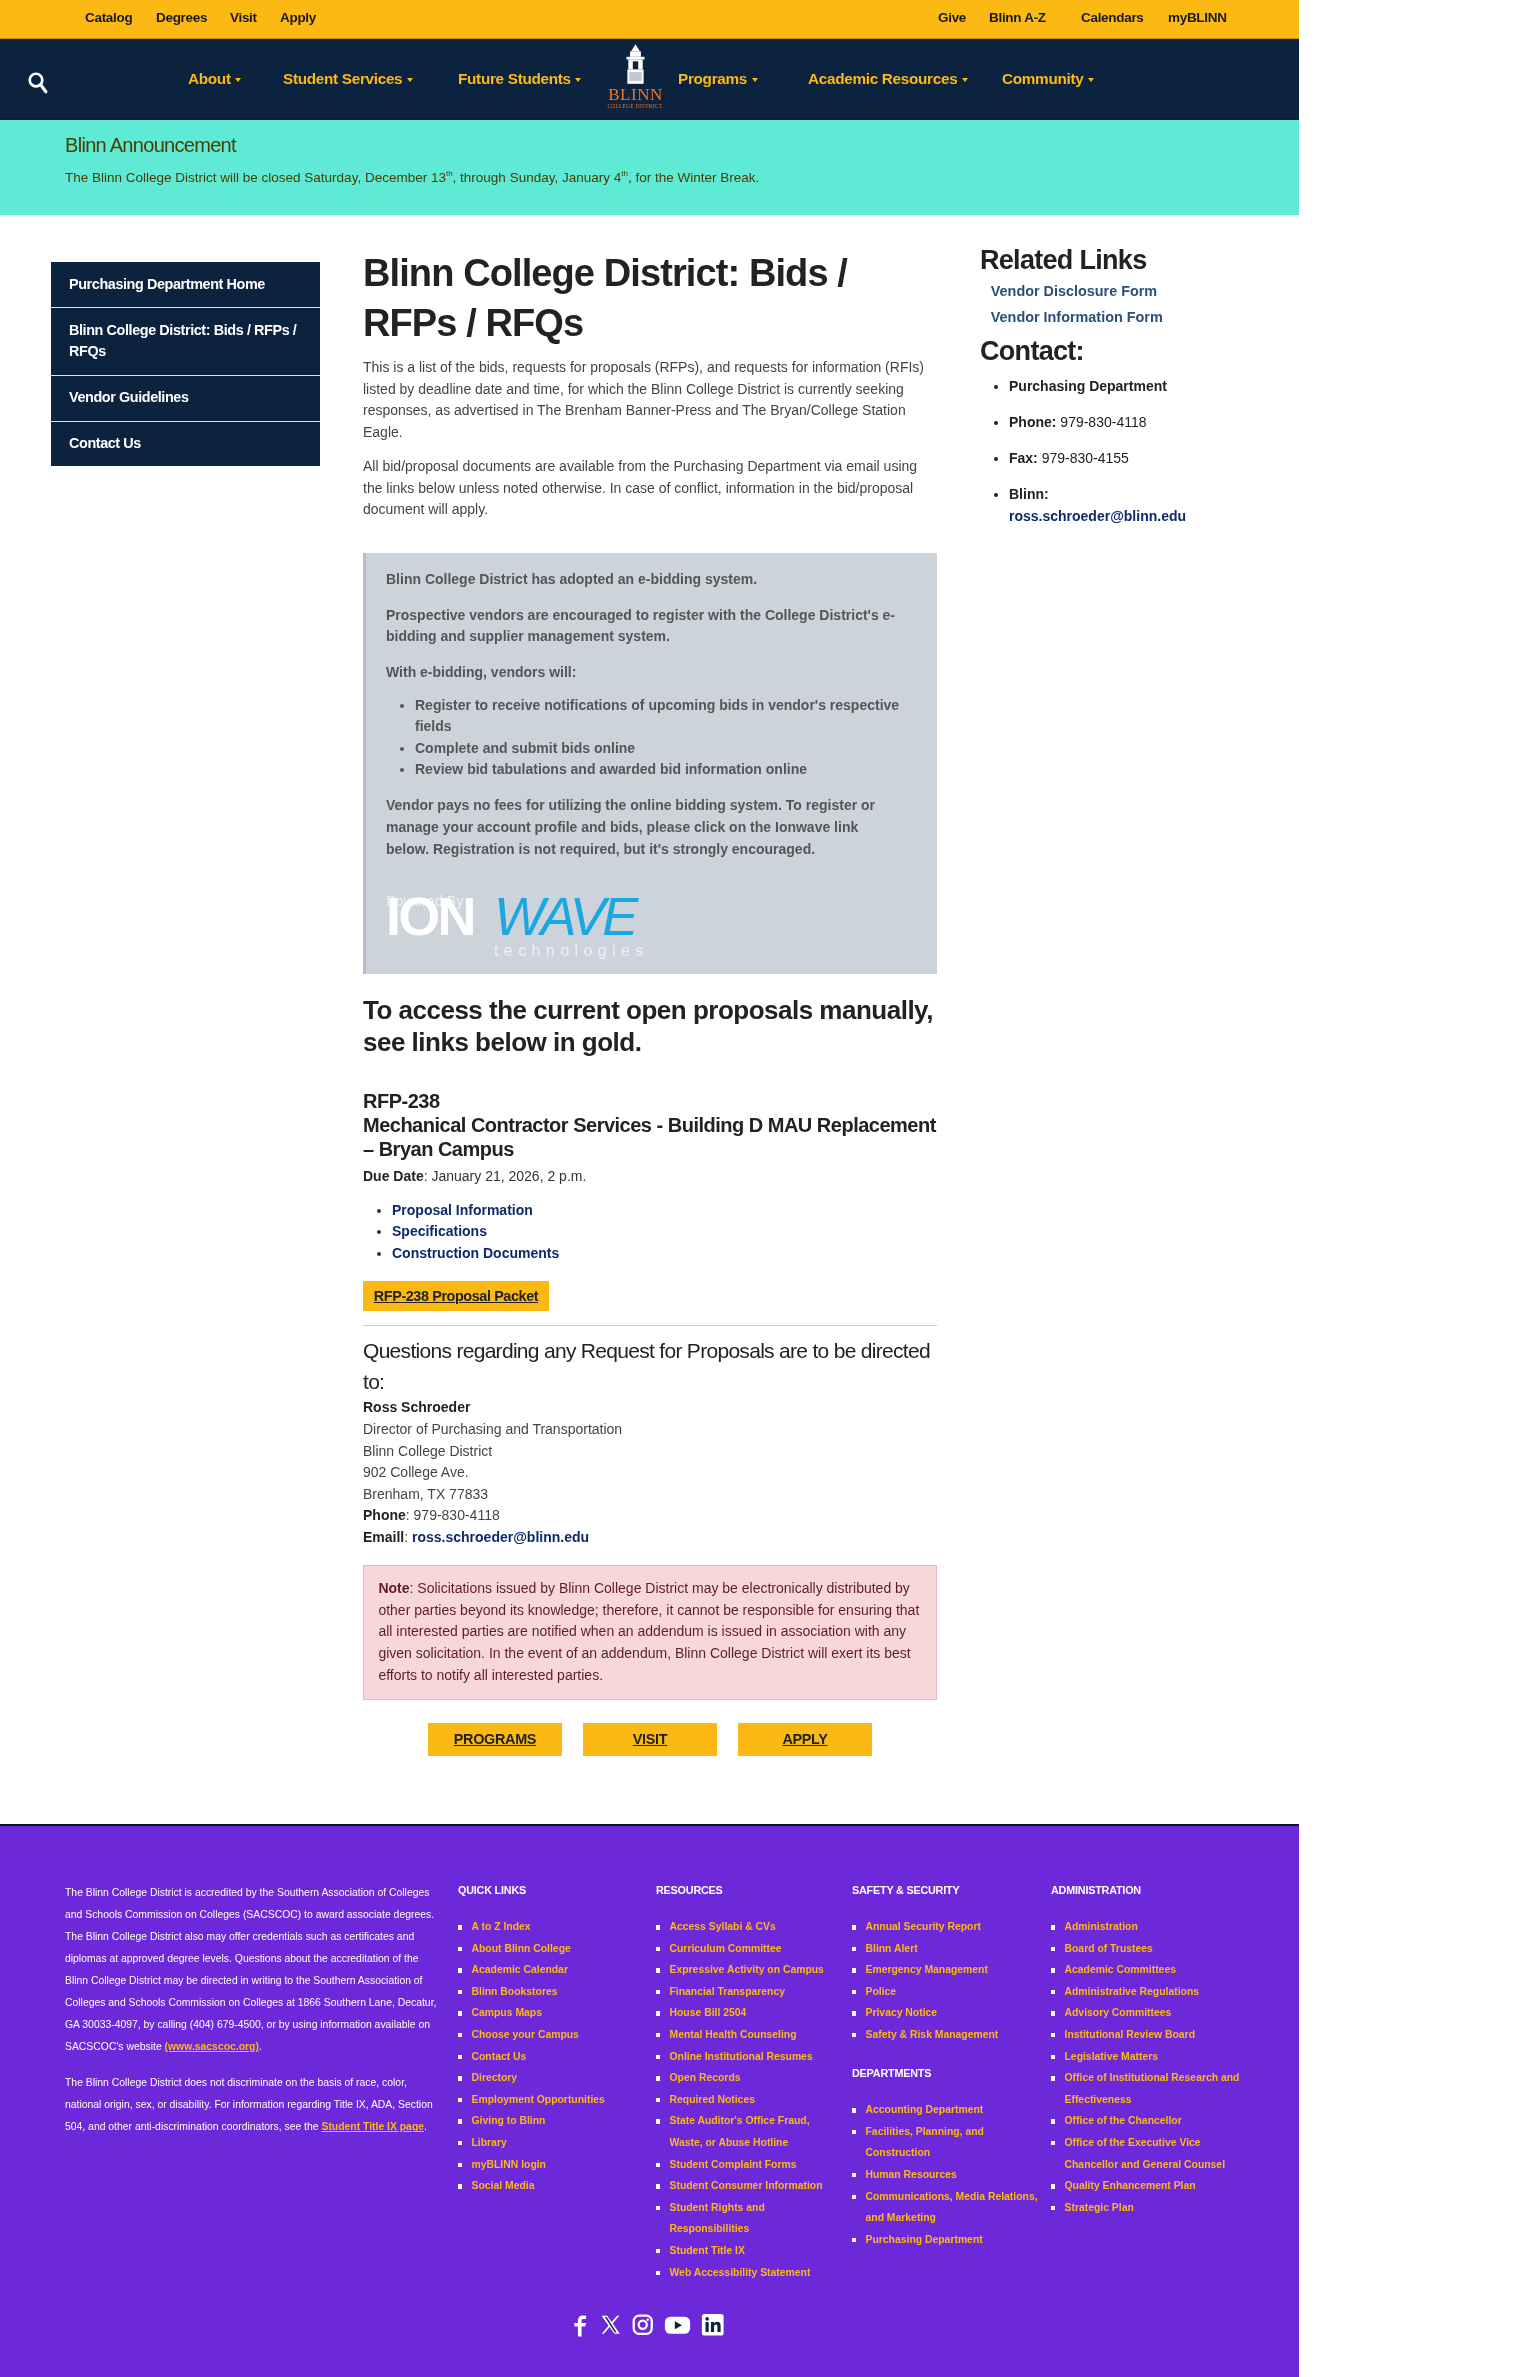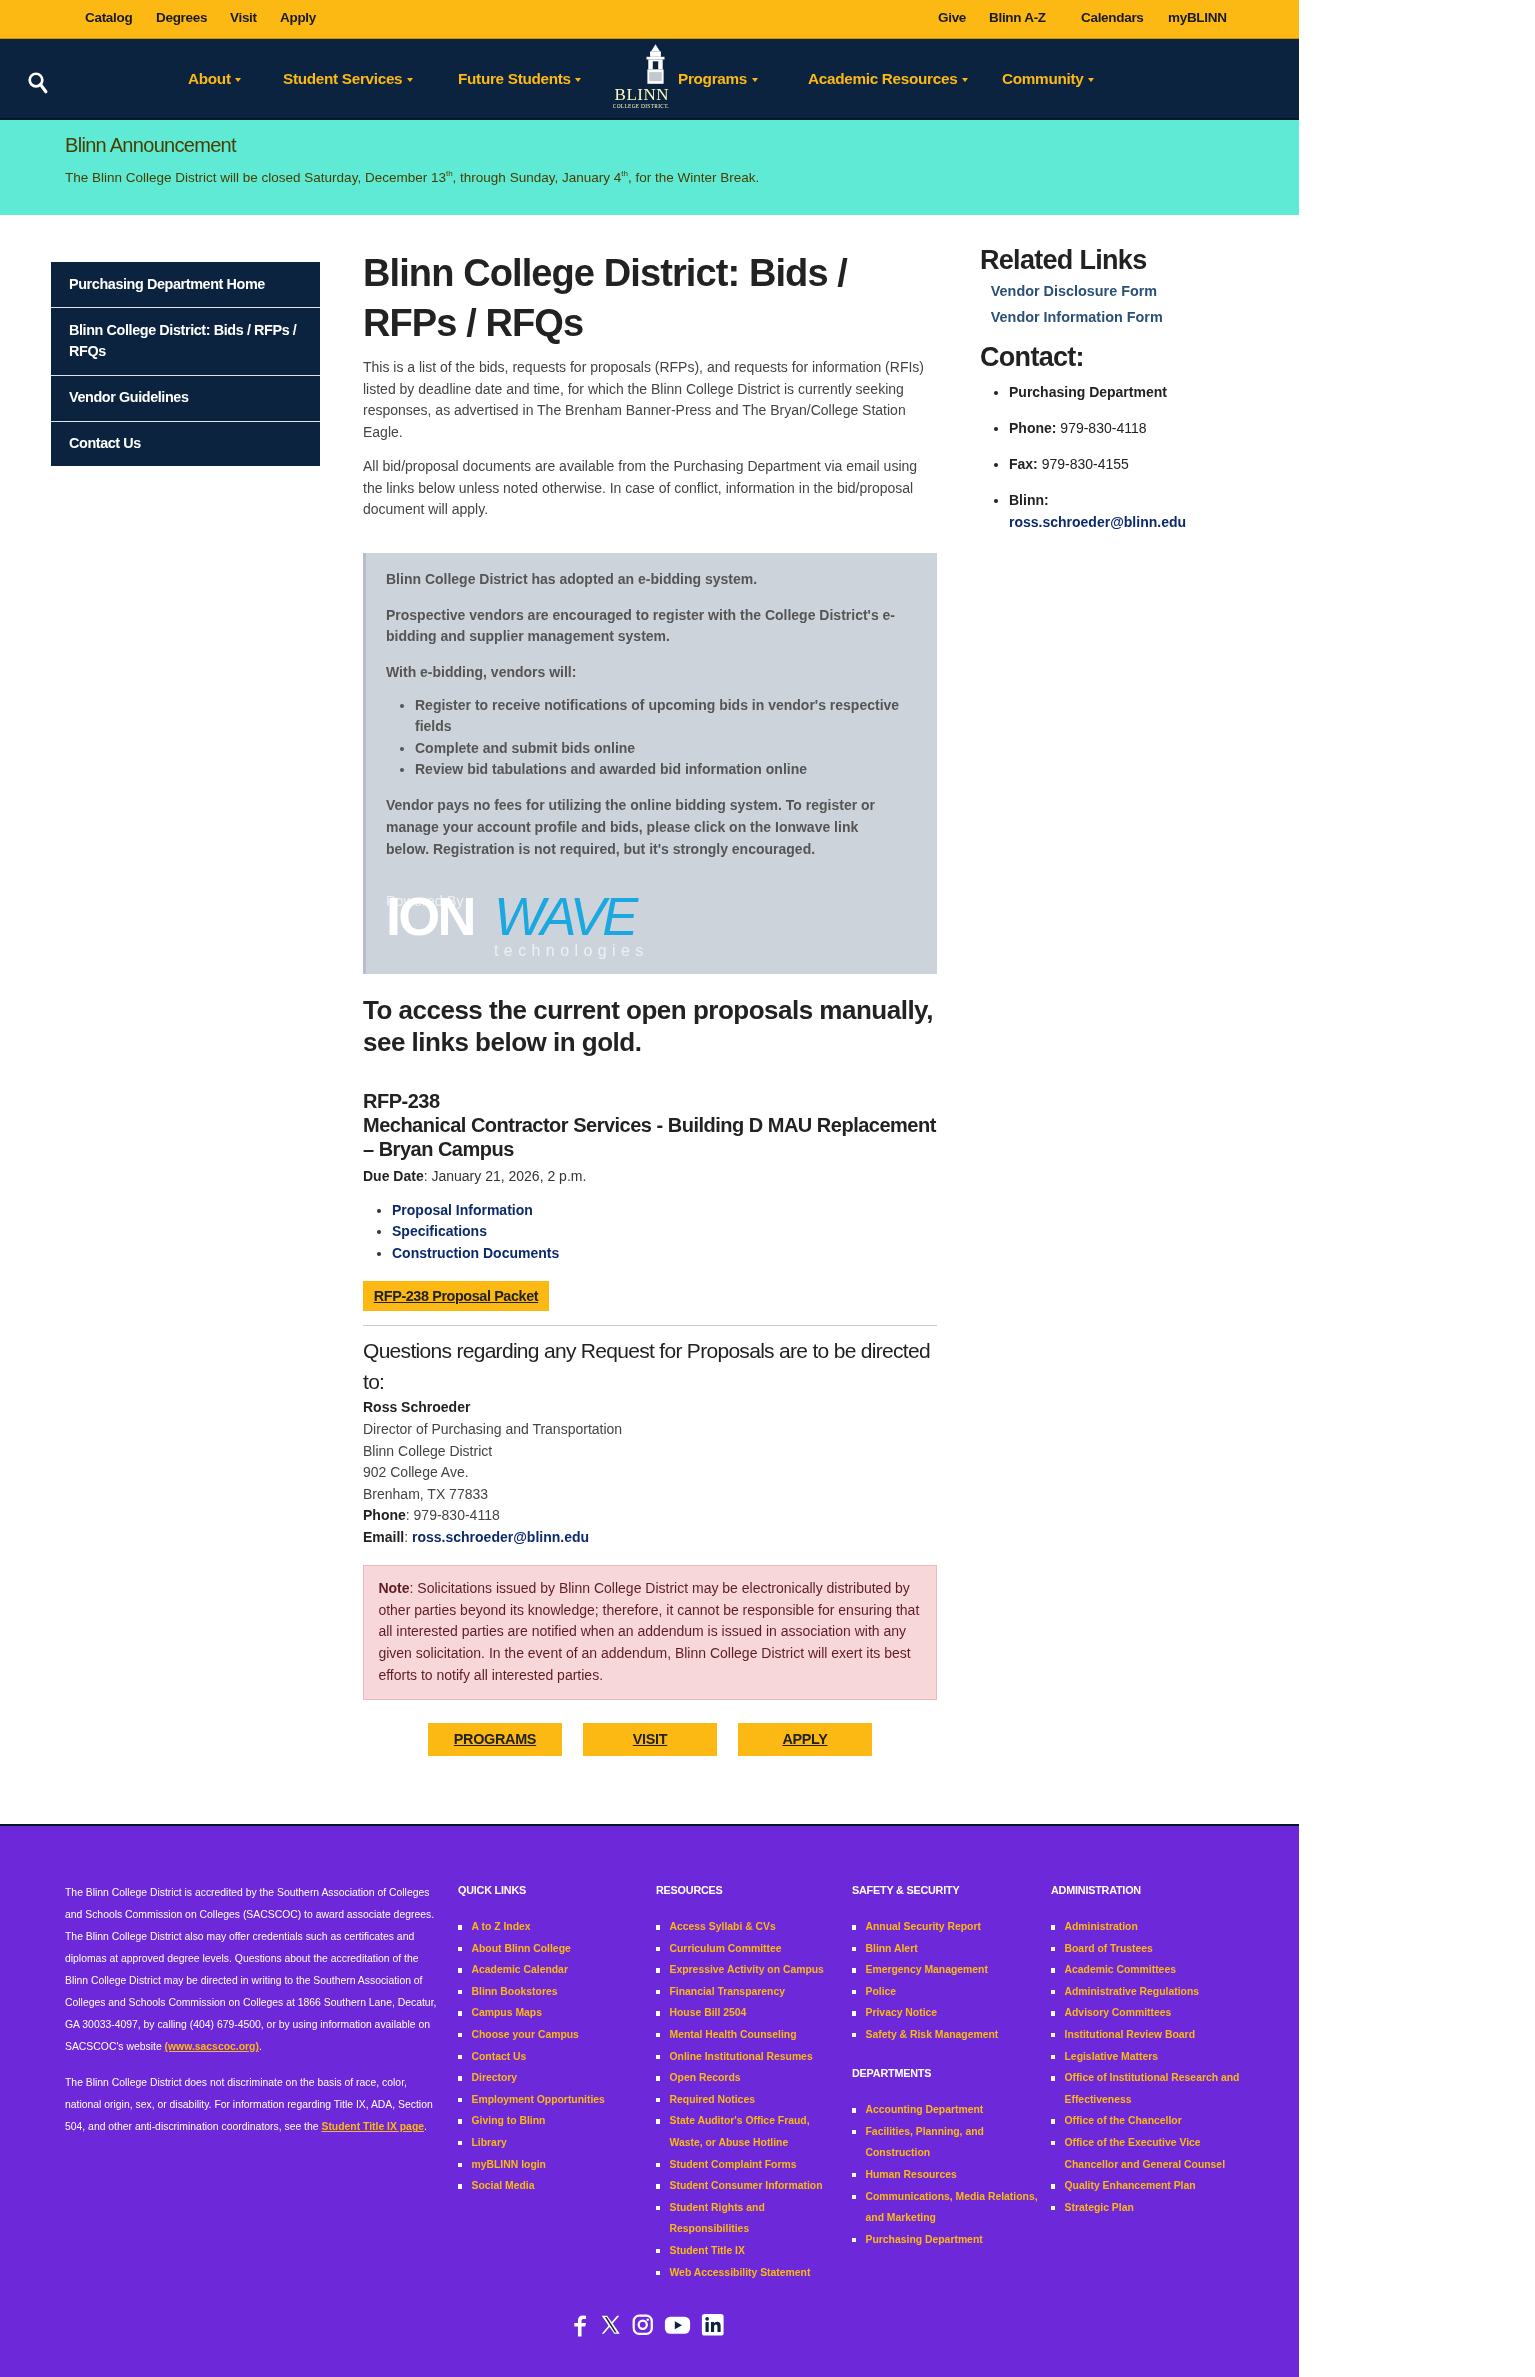--- a/index.html
+++ b/index.html
@@ -7,21 +7,21 @@
 body{font-family:"Liberation Sans",sans-serif;color:#333}
 #page{position:relative;width:1299px;height:2377px;background:#fff}
 
 #topbar{position:absolute;left:0;top:0;width:1299px;height:39px;background:#fdb913;border-bottom:1.8px solid #c99408}
 #topbar a{position:absolute;top:10px;font-size:13.5px;font-weight:bold;color:#1a1a1a;text-decoration:none;letter-spacing:-0.3px}
 
 #mainnav{position:absolute;left:0;top:39px;width:1299px;height:81px;background:#0c2340;border-bottom:2.7px solid #06162a}
 #mainnav .navitem{position:absolute;top:31px;font-size:15.3px;font-weight:bold;color:#fdb913;letter-spacing:-0.3px;white-space:nowrap}
 #mainnav .navitem .caret{display:inline-block;margin-left:4.5px;width:0;height:0;border-left:3.6px solid transparent;border-right:3.6px solid transparent;border-top:4.5px solid #fdb913;vertical-align:middle}
 #search{position:absolute;left:27px;top:32px;width:21.6px;height:23.5px}
-#logo{position:absolute;left:602px;top:5.4px;width:67px;height:70px;text-align:right;color:#fef9c3}
+#logo{position:absolute;left:602px;top:5.4px;width:67px;height:70px;text-align:center;color:#f97316}
 #logo .tower{margin:0 auto;width:27px;height:40px}
 #logo .name{font-family:"Liberation Serif",serif;font-size:17px;line-height:16px;letter-spacing:0.5px}
 #logo .sub{font-family:"Liberation Serif",serif;font-size:5.4px;letter-spacing:0.3px}
 
 #announce{position:absolute;left:0;top:120px;width:1299px;height:95px;background:#5eead4}
 #announce h2{position:absolute;left:65px;top:14.4px;font-size:20px;font-weight:normal;color:#4a3d00;letter-spacing:-0.7px}
 #announce p{position:absolute;left:65px;top:49px;font-size:13.5px;color:#4a3d00}
 #announce sup{font-size:8px}
 
 #sidenav{position:absolute;left:51px;top:262px;width:269px;background:#0c2340}
@@ -51,21 +51,21 @@
 #main hr{border:none;border-top:0.9px solid #ccc;margin:14.4px 0 9px}
 #main h3.q{font-size:21px;font-weight:normal;color:#222;letter-spacing:-0.7px;line-height:31px}
 #contactblock{font-size:14px;line-height:21.6px;color:#444}
 #contactblock b{color:#222}
 #contactblock a{color:#0c2a6b;font-weight:bold;text-decoration:none}
 #note{margin-top:16px;background:#f8d7da;border:0.9px solid #f1b6bc;padding:12.6px 14.4px;color:#5e1d24;font-size:14px;line-height:21.6px}
 
 #right{position:absolute;left:980px;top:242px;width:271px}
 #right h2{font-size:27px;color:#222;letter-spacing:-0.7px;line-height:36px}
 #right .rl a{display:block;margin-left:10.8px;color:#2a5078;font-weight:bold;font-size:14.4px;line-height:26px;text-decoration:none}
-#right h2.contact{margin-top:9px}
+#right h2.contact{margin-top:3px}
 #right ul{margin:7.2px 0 0 29px;font-size:14px;line-height:21.6px;color:#222}
 #right ul li{margin-bottom:14.4px}
 #right ul a{color:#0c2a6b;font-weight:bold;text-decoration:none}
 
 #cta{position:absolute;left:0;top:1723px;width:1299px;height:36px}
 #cta .btn{position:absolute;top:0;width:134px;height:33px;background:#fdb913;color:#222;font-size:14.4px;font-weight:bold;text-align:center;line-height:33px;letter-spacing:-0.3px}
 
 #footer{position:absolute;left:0;top:1824px;width:1299px;height:621px;background:#6d28d9;border-top:2.7px solid #06162a}
 #footer .about{position:absolute;left:65px;top:56px;width:379px;font-size:10.4px;line-height:22px;color:#fff}
 #footer .about p{margin-bottom:14.4px}

